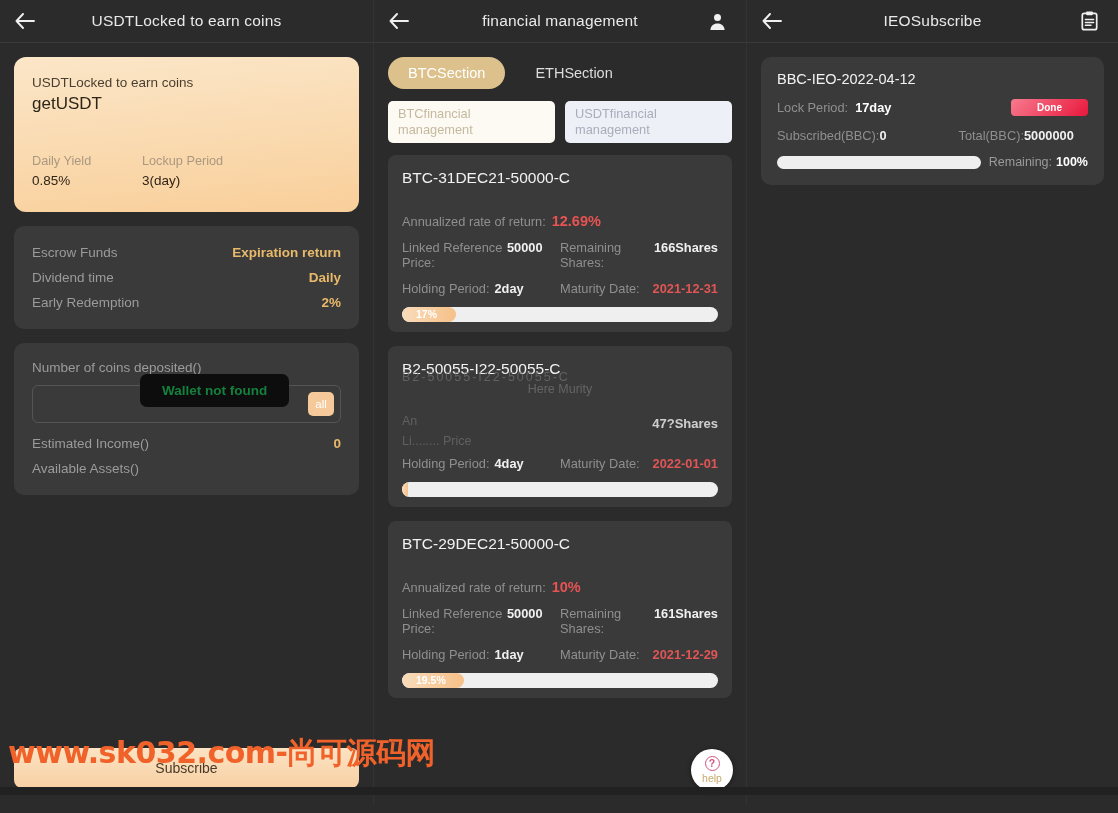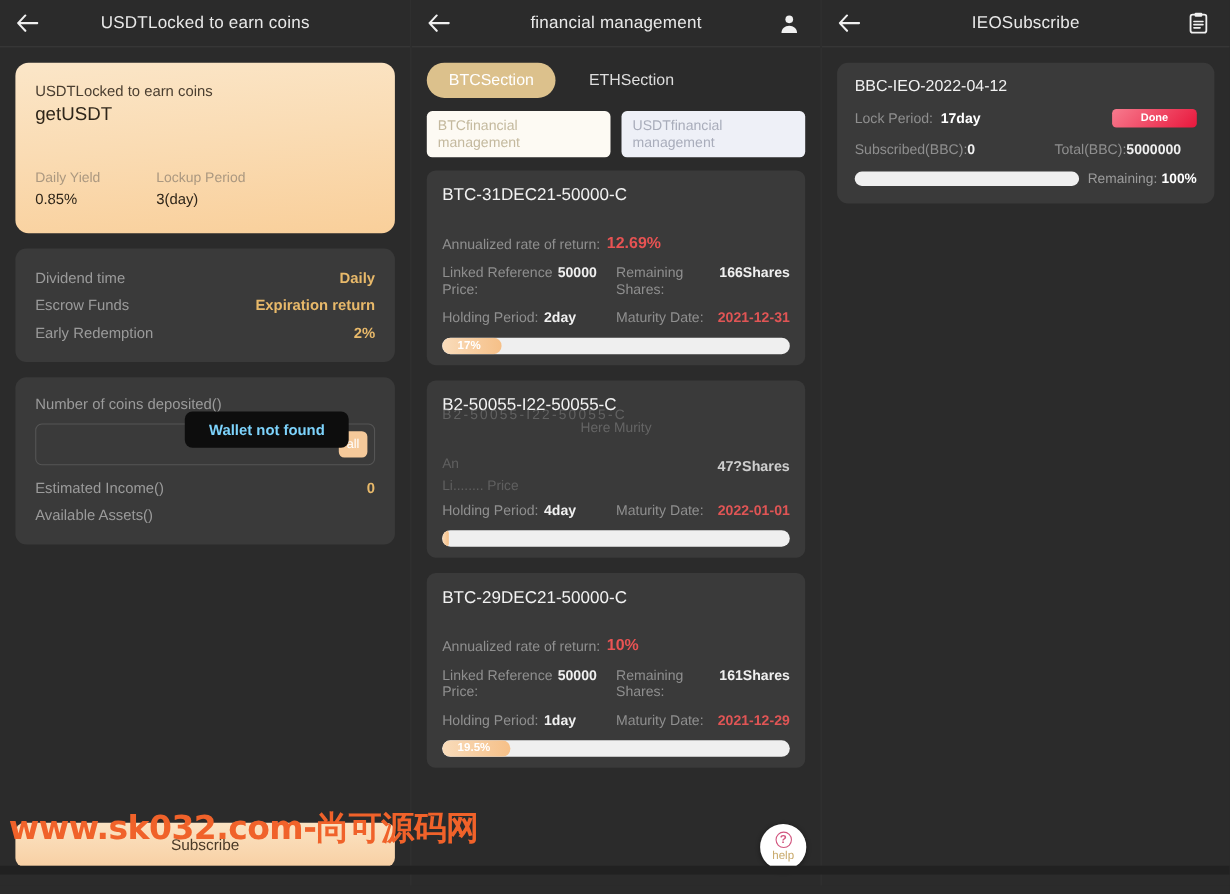--- a/index.html
+++ b/index.html
@@ -77,23 +77,23 @@
     color: #e9e9e9; font-size: 13.5px; font-family: inherit;
   }
   .input-wrap input::placeholder { color: #7d7d7d; }
   .all-btn {
     width: 26px; height: 24px; border-radius: 5px;
     background: #f5c99a; color: #fff; border: 0; cursor: pointer;
     font-size: 11.5px; font-family: inherit; line-height: 24px; text-align: center;
   }
   .tooltip {
     position: absolute; left: 107px; top: -12px;
-    background: #0d0d0d; color: #7dd3fc; border-radius: 7px;
+    background: #0d0d0d; color: #15803d; border-radius: 7px;
     padding: 9px 22px; font-size: 13.5px; font-weight: bold;
-    white-space: nowrap; z-index: 6; margin-left: 28px;
+    white-space: nowrap; z-index: 6;
   }
 
   
   .seg-tabs { display: flex; align-items: center; gap: 10px; padding: 14px 14px 0 14px; }
   .seg {
     padding: 8px 20px; border-radius: 17px; font-size: 14.5px;
     color: #ddd; cursor: pointer;
   }
   .seg.active { background: #dcc18c; color: #fff; }
 
@@ -230,26 +230,26 @@
           </div>
           <div class="hero-col">
             <div class="hero-k">Lockup Period</div>
             <div class="hero-v">3(day)</div>
           </div>
         </div>
       </div>
 
       <div class="card">
         <div class="row">
+          <span class="k">Escrow Funds</span>
+          <span class="v">Expiration return</span>
+        </div>
+        <div class="row">
           <span class="k">Dividend time</span>
           <span class="v">Daily</span>
-        </div>
-        <div class="row">
-          <span class="k">Escrow Funds</span>
-          <span class="v">Expiration return</span>
         </div>
         <div class="row">
           <span class="k">Early Redemption</span>
           <span class="v">2%</span>
         </div>
       </div>
 
       <div class="card">
         <div class="deposit-label">Number of coins deposited()</div>
         <div class="input-wrap">

